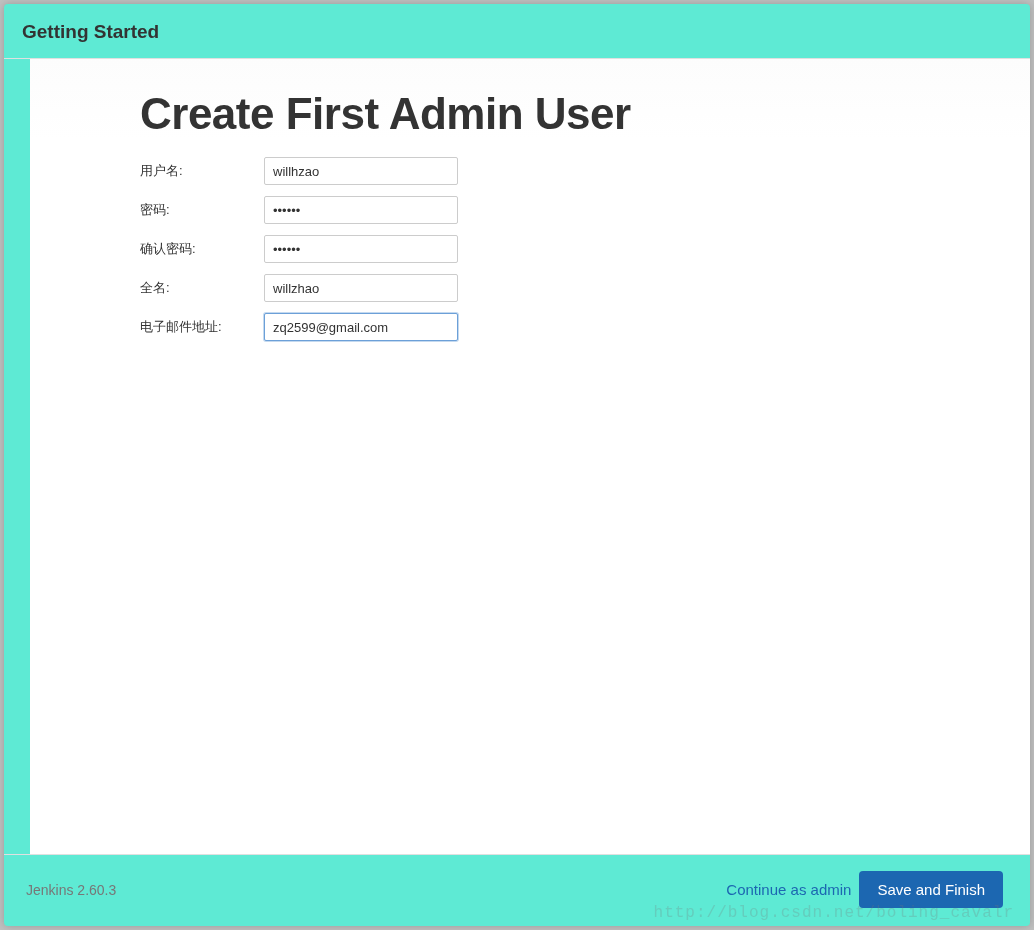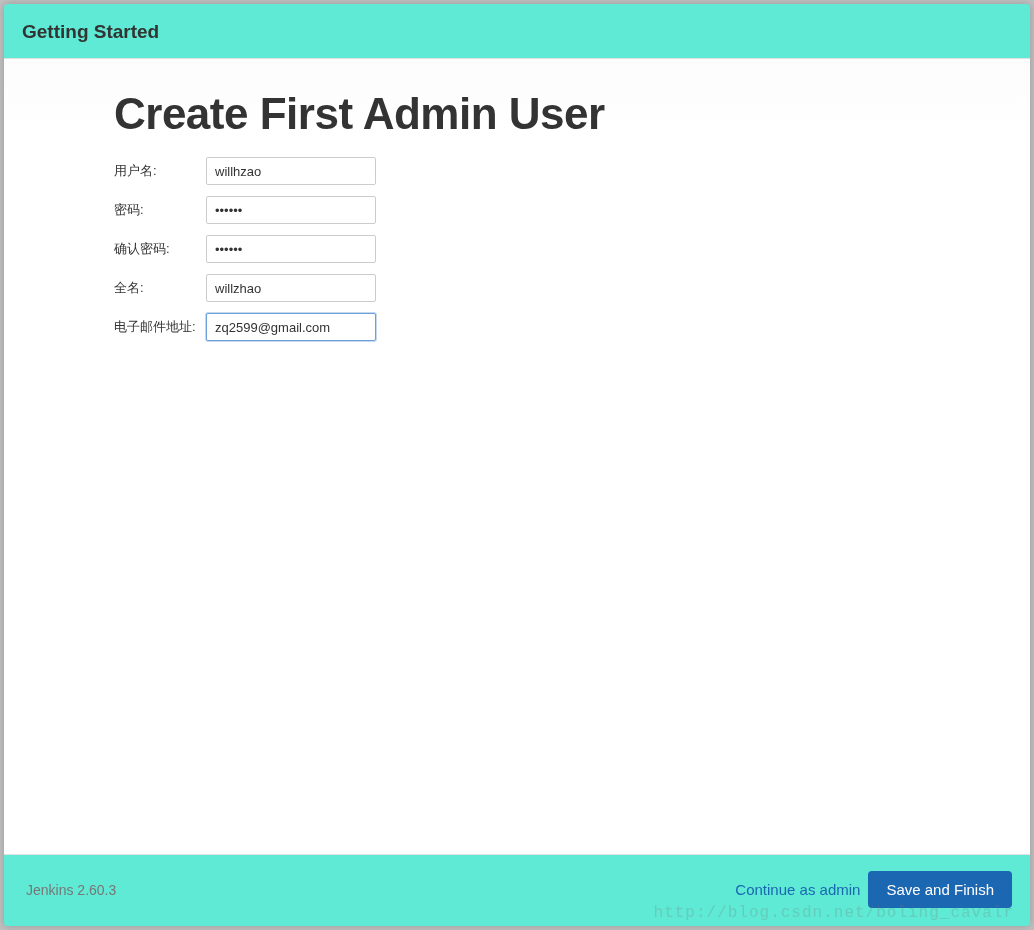--- a/index.html
+++ b/index.html
@@ -30,58 +30,60 @@
     }
     .header-title {
       font-size: 19px;
       font-weight: bold;
       color: #333333;
     }
     .content {
       flex: 1;
       padding: 30px 110px 20px 110px;
       background: linear-gradient(to bottom, #fcfcfc 0%, #ffffff 80px);
+      margin-left: 26px;
     }
     .main-title {
       font-size: 44px;
       font-weight: bold;
       color: #333333;
       margin-bottom: 18px;
       letter-spacing: -0.5px;
     }
     .form-row {
       display: flex;
       align-items: center;
       margin-bottom: 11px;
+      gap: 32px;
     }
     .form-label {
       width: 92px;
       font-size: 13px;
       color: #333333;
       text-align: left;
     }
     .form-input {
-      width: 170px;
+      width: 194px;
       height: 28px;
       padding: 4px 8px;
       font-size: 13px;
       border: 1px solid #cccccc;
       border-radius: 2px;
       outline: none;
       font-family: inherit;
       color: #333333;
     }
     .form-input.focused {
       border: 1px solid #6ca0d8;
       box-shadow: 0 0 0 1px rgba(108,160,216,0.4);
     }
     .footer {
       display: flex;
       align-items: center;
-      padding: 16px 18px 18px 22px;
+      padding: 16px 27px 18px 22px;
       border-top: 1px solid #e0e0e0;
     }
     .version {
       font-size: 14px;
       color: #777777;
       flex: 1;
     }
     .link-button {
       color: #1c67b1;
       font-size: 15px;

